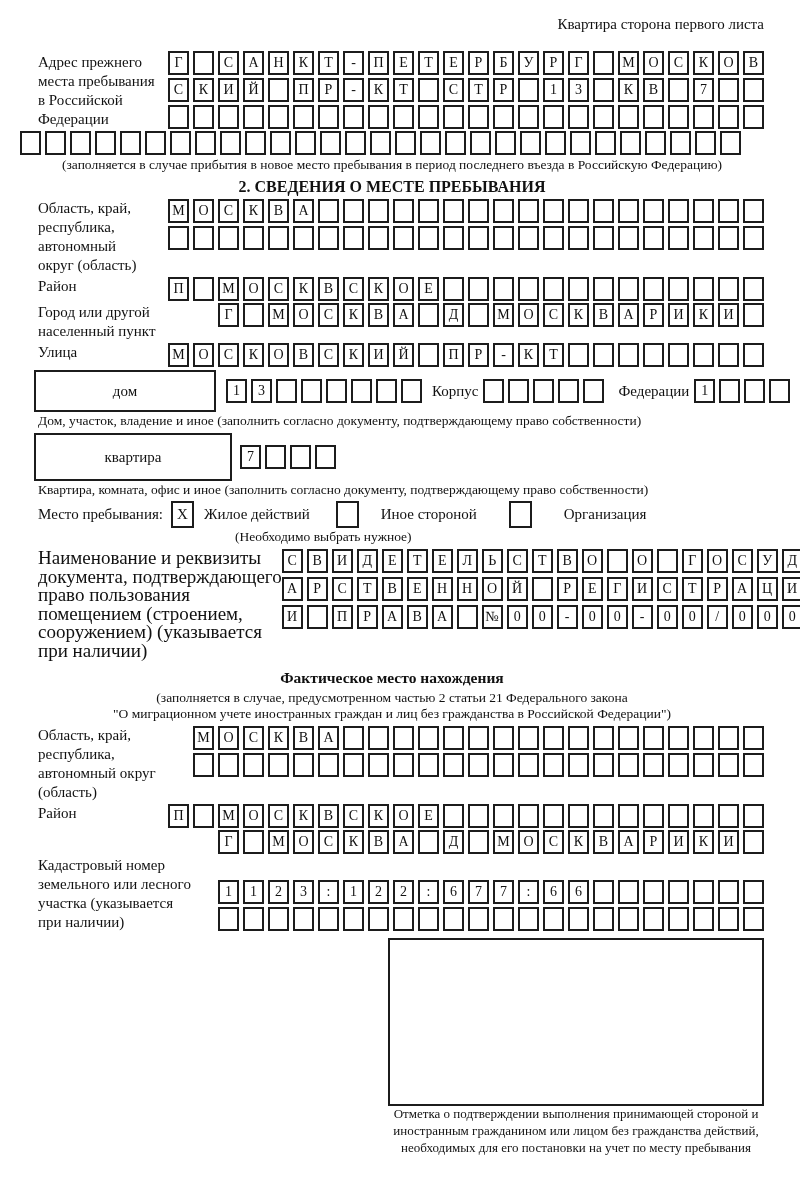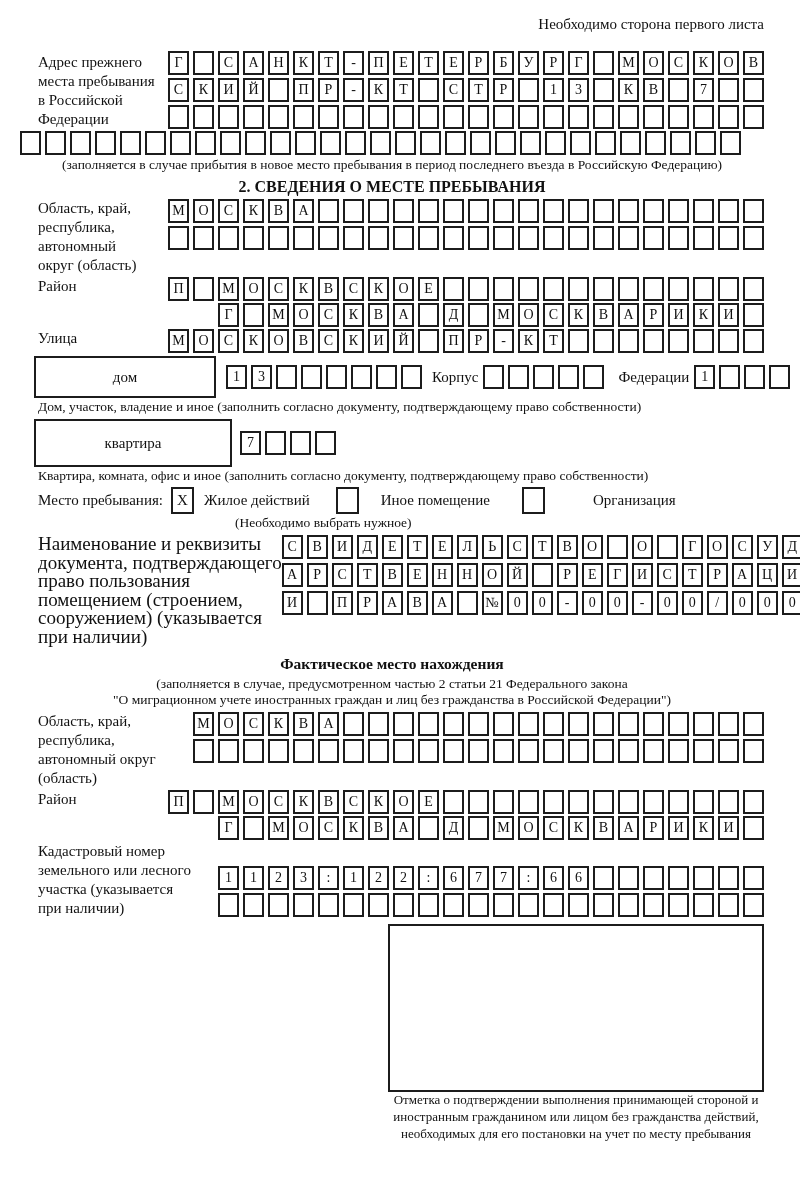--- a/index.html
+++ b/index.html
@@ -44,21 +44,21 @@
   .mt2{margin-top:2px;} .mt4{margin-top:4px;}
   .addr-block{ margin-top:18px;align-items:flex-end; }
   .kad-cells{ margin-top:24px; }
   .stamp-wrap{ width:376px; margin-left:auto; margin-top:6px; }
   .stamp-box{ box-sizing:border-box; border:2px solid #1c1c1c; height:168px; background:#fff; }
   .stamp-caption{ font-size:13px; line-height:1.3; text-align:center; margin-top:0; }
 </style>
 </head>
 <body>
 
-<div class="corner">Необходимо сторона первого листа</div>
+<div class="corner">Квартира сторона первого листа</div>
 
 <div class="row-flex addr-block">
   <div class="label">Адрес прежнего
 места пребывания
 в Российской
 Федерации</div>
   <div class="cells-col">
     <div class="cellrow">
         <span class="cell">Г</span>
         <span class="cell"></span>
@@ -259,20 +259,22 @@
       <span class="cell"></span>
       <span class="cell"></span>
       <span class="cell"></span>
       <span class="cell"></span>
       <span class="cell"></span>
       <span class="cell"></span>
     </div>
 </div>
 
 <div class="row-flex mt2">
+  <div class="label">Город или другой
+населенный пункт</div>
   <div class="cellrow right">
       <span class="cell">Г</span>
       <span class="cell"></span>
       <span class="cell">М</span>
       <span class="cell">О</span>
       <span class="cell">С</span>
       <span class="cell">К</span>
       <span class="cell">В</span>
       <span class="cell">А</span>
       <span class="cell"></span>
@@ -361,23 +363,23 @@
       <span class="cell"></span>
     </div>
 </div>
 <div class="note-left">Квартира, комната, офис и иное (заполнить согласно документу, подтверждающему право собственности)</div>
 
 <div class="stay-row">
   <span class="inline-label">Место пребывания:</span>
   <span class="checkbox" style="margin-left:8px;">X</span>
   <span class="inline-label" style="margin-left:10px;">Жилое действий</span>
   <span class="checkbox" style="margin-left:26px;"></span>
-  <span class="inline-label" style="margin-left:22px;">Иное помещение</span>
+  <span class="inline-label" style="margin-left:22px;">Иное стороной</span>
   <span class="checkbox" style="margin-left:32px;"></span>
-  <span class="inline-label" style="margin-left:48px;font-family:Liberation Serif, serif;">Организация</span>
+  <span class="inline-label" style="margin-left:32px;font-family:Liberation Serif, serif;">Организация</span>
 </div>
 <div class="choose-note">(Необходимо выбрать нужное)</div>
 
 <div class="row-flex mt4">
   <div class="label" style="font-size:19px;line-height:18.5px;">Наименование и реквизиты
 документа, подтверждающего
 право пользования
 помещением (строением,
 сооружением) (указывается
 при наличии)</div>

